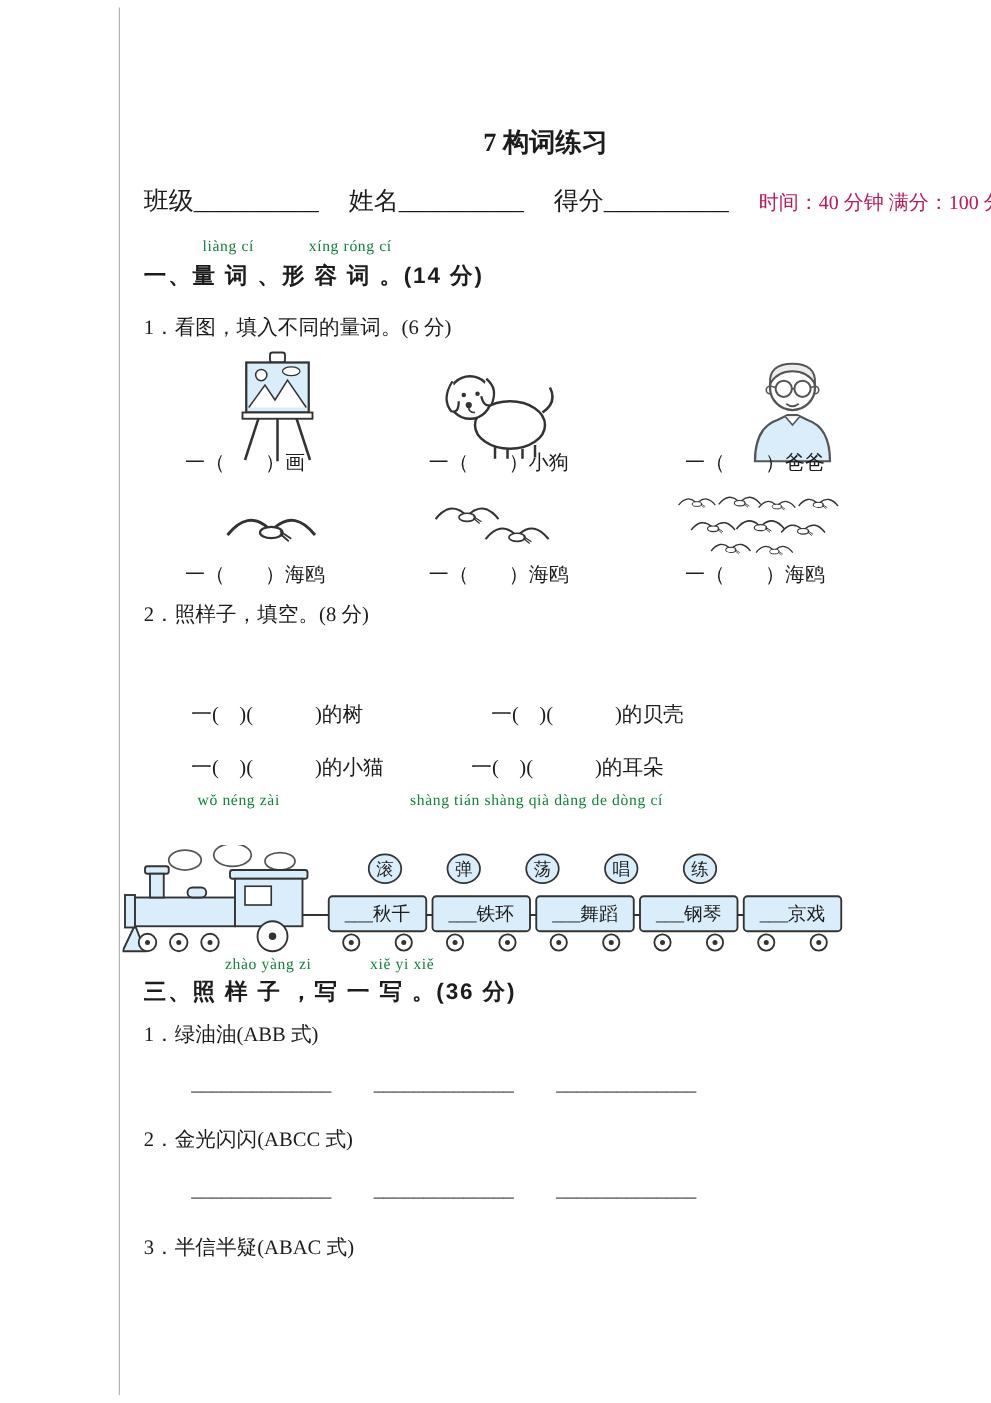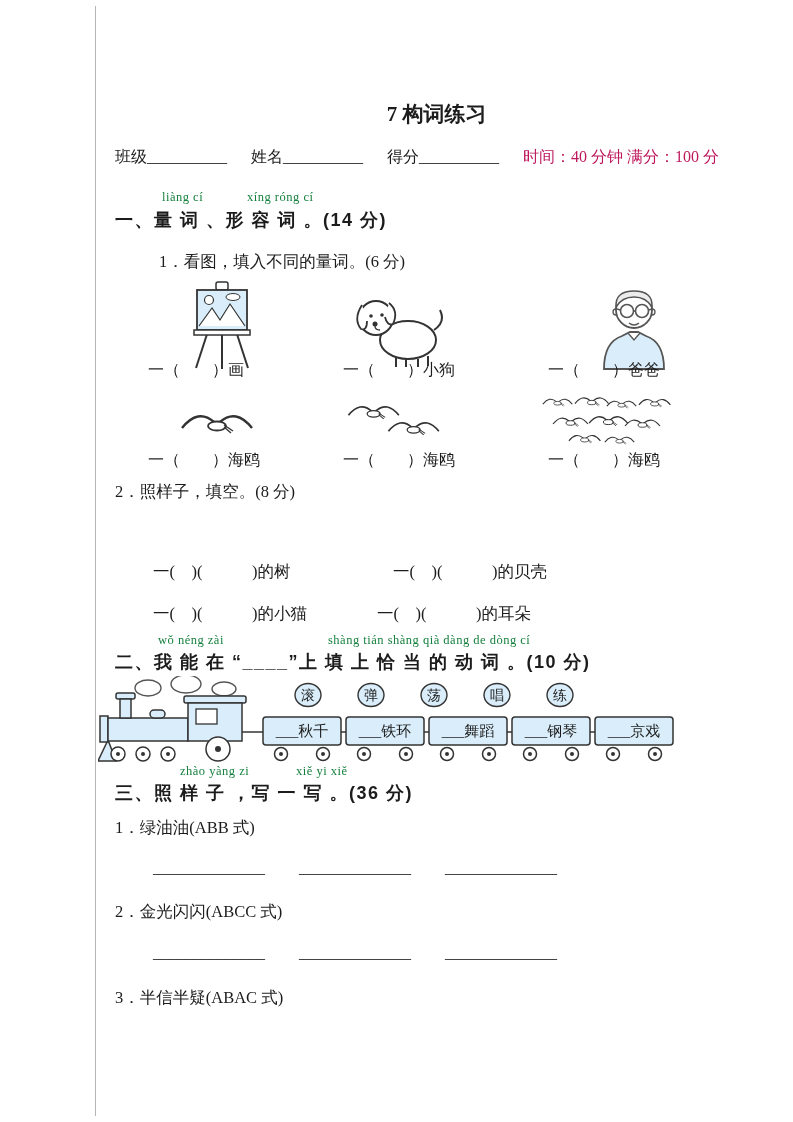--- a/index.html
+++ b/index.html
@@ -3,21 +3,21 @@
 <meta charset="utf-8">
 <style>
   html,body { margin:0; padding:0; background:#ffffff; }
   .page {
     position:relative; width:793px; height:1122px; background:#ffffff;
     font-family:"Liberation Serif","DejaVu Serif",serif; color:#1c1c1c;
     overflow:hidden;
   }
   .abs { position:absolute; white-space:nowrap; }
   .title { font-size:21px; font-weight:bold; width:793px; text-align:center; }
-  .header-field { font-size:16px; margin-right:20px;text-align:right; }
+  .header-field { font-size:20px; margin-right:20px;text-align:right; }
   .time-info { font-size:16px; }
   .pinyin { font-size:12.5px; letter-spacing:0.5px; color:#15803d; }
   .heading {
     font-size:18px; font-weight:bold; letter-spacing:1.5px;
     font-family:"Liberation Sans","DejaVu Sans",sans-serif;
   }
   .qlabel { font-size:16.5px; }
   .caption { font-size:16px;text-align:center; }
   .blank { font-size:16.5px; }
   .answer-blank { font-size:16px; margin-right:30px; letter-spacing:0; }
@@ -50,21 +50,21 @@
     <span class="header-field">班级__________</span>
     <span class="header-field">姓名__________</span>
     <span class="header-field">得分__________</span>
     <span class="time-info" style="color: #be185d; margin-top: 15px;">时间：40 分钟 满分：100 分</span>
   </div>
 
   <span class="abs pinyin" style="left:162px; top:190px;">liàng cí</span>
   <span class="abs pinyin" style="left:247px; top:190px;">xíng róng cí</span>
   <div class="abs heading" style="left:115px; top:208px;">一、量 词 、形 容 词 。(14 分)</div>
 
-  <div class="abs qlabel" style="left:115px; top:251px;margin-left:44px;">1．看图，填入不同的量词。(6 分)</div>
+  <div class="abs qlabel" style="left:115px; top:251px;">1．看图，填入不同的量词。(6 分)</div>
 
   <svg class="abs" style="left:182px; top:280px;" width="80" height="90" viewBox="0 0 80 90">
     <line x1="40" y1="8" x2="14" y2="88" stroke="#333" stroke-width="2"></line>
     <line x1="40" y1="8" x2="66" y2="88" stroke="#333" stroke-width="2"></line>
     <line x1="40" y1="50" x2="40" y2="89" stroke="#333" stroke-width="2"></line>
     <rect x="34" y="2" width="12" height="8" rx="2" fill="#fff" stroke="#333" stroke-width="1.5"></rect>
     <rect x="15" y="10" width="50" height="40" fill="#d9eefa" stroke="#333" stroke-width="1.8"></rect>
     <circle cx="27" cy="20" r="4.5" fill="#fff" stroke="#333" stroke-width="1.2"></circle>
     <ellipse cx="51" cy="17" rx="7" ry="3.5" fill="#fff" stroke="#333" stroke-width="1"></ellipse>
     <path d="M17,46 L30,28 L38,40 L48,24 L63,46" fill="#fff" stroke="#333" stroke-width="1.2"></path>
@@ -131,21 +131,20 @@
 
   <div class="abs qlabel" style="left:115px; top:481px;">2．照样子，填空。(8 分)</div>
 
   <span class="abs blank" style="left:153px; top:561px;text-align:center;">一(　)(　　　)的树</span>
   <span class="abs blank" style="left:393px; top:561px;">一(　)(　　　)的贝壳</span>
   <span class="abs blank" style="left:153px; top:603px;">一(　)(　　　)的小猫</span>
   <span class="abs blank" style="left:377px; top:603px;text-align:center;">一(　)(　　　)的耳朵</span>
 
   <span class="abs pinyin" style="left:158px; top:633px;">wǒ néng zài</span>
   <span class="abs pinyin" style="left:328px; top:633px;">shàng tián shàng qià dàng de dòng cí</span>
-  <div class="abs heading" style="left:115px; top:650px;">二、我 能 在 “____”上 填 上 恰 当 的 动 词 。(10 分)</div>
 
   <svg class="abs" style="left:98px; top:676px;" width="600" height="92" viewBox="0 0 600 92">
 
     <g>
       <ellipse cx="50" cy="12" rx="13" ry="8" fill="#fff" stroke="#555" stroke-width="1.4"></ellipse>
       <ellipse cx="88" cy="8" rx="15" ry="9" fill="#fff" stroke="#555" stroke-width="1.4"></ellipse>
       <ellipse cx="126" cy="13" rx="12" ry="7" fill="#fff" stroke="#555" stroke-width="1.4"></ellipse>
     </g>
 
     <g>

